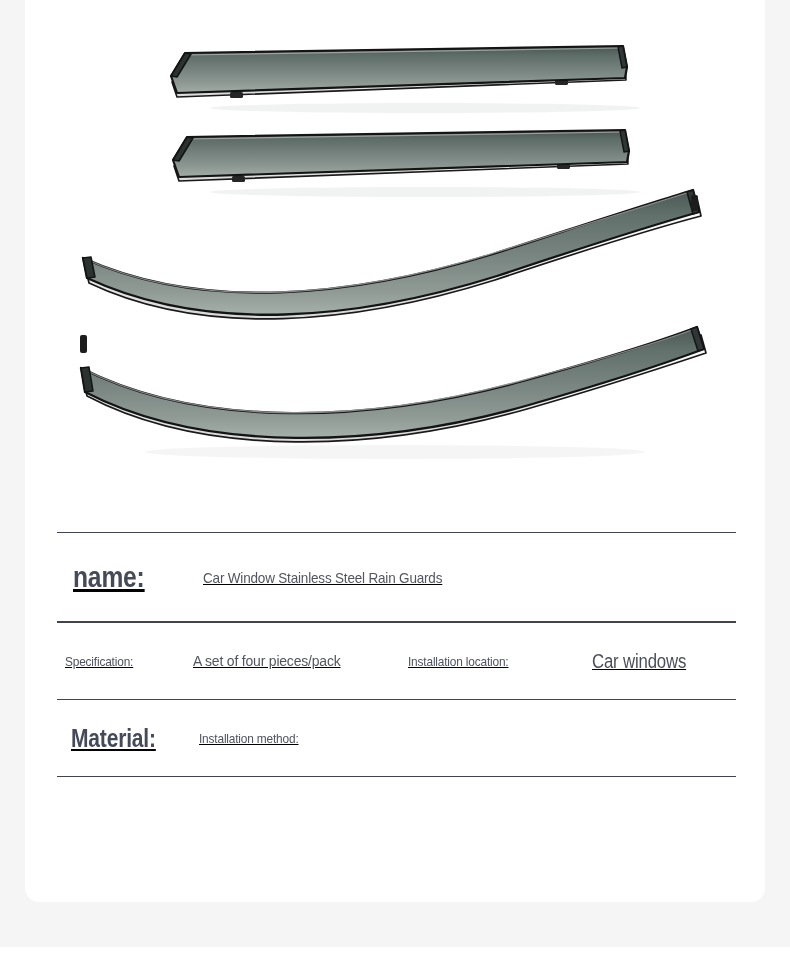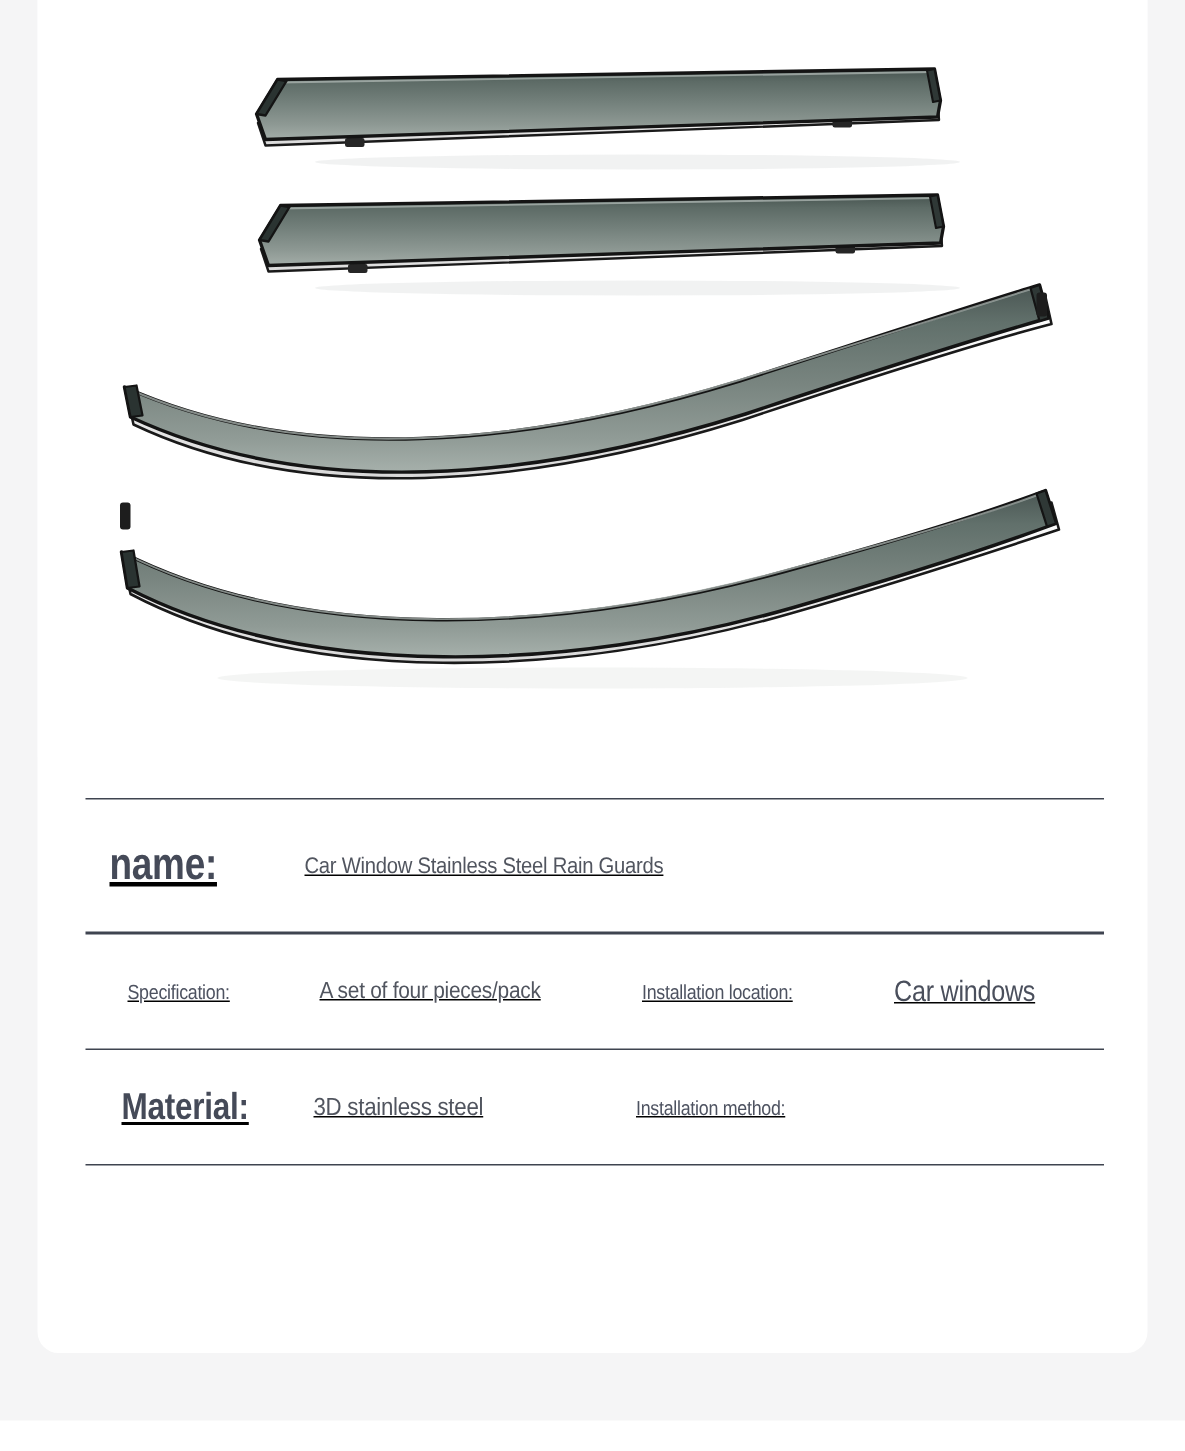--- a/index.html
+++ b/index.html
@@ -129,24 +129,24 @@
     flex: 1;
     font-size: 12.5px;
     line-height: 1.45;
     text-align: center;
     padding: 0 32px 0 6px;
     transform: scaleX(0.93);
   }
 
   
   .row-spec { height: 76px; }
-  .row-spec .c1 { width: 128px; margin-left: 28px; }
+  .row-spec .c1 { width: 128px; margin-left: 8px; }
   .row-spec .c2 { width: 215px; }
   .row-spec .c3 { width: 168px; }
-  .row-spec .c4 { flex: 1; }
+  .row-spec .c4 { flex: 1; margin-left: 16px; }
   .row-spec .c1 .lbl,
   .row-spec .c3 .lbl {
     font-size: 13.5px;
     font-weight: normal;
     color: #4d5260;
     transform: scaleX(0.88);
     transform-origin: left center;
   }
   .row-spec .c2 .val {
     font-size: 15.5px;
@@ -155,21 +155,21 @@
   }
   .row-spec .c4 .val {
     font-size: 19.5px;
     color: #4a4f5c;
     transform: scaleX(0.86);
     transform-origin: left center;
   }
 
   
   .row-mat { height: 76px; }
-  .row-mat .c1 { width: 128px; margin-left: 24px; align-items: flex-end; }
+  .row-mat .c1 { width: 128px; margin-left: 14px; align-items: flex-end; }
   .row-mat .c2 { width: 215px; }
   .row-mat .c3 { width: 168px; }
   .row-mat .c4 { flex: 1; }
   .row-mat .c1 .lbl {
     font-size: 25px;
     font-weight: bold;
     color: #454a58;
     transform: scaleX(0.84);
     transform-origin: left center;
   }
@@ -318,23 +318,20 @@
           <span class="val">Car windows</span>
         </span>
       </div>
 
       <div class="divider"></div>
 
       <div class="spec-row row-mat">
         <span class="cell c1">
           <span class="lbl">Material:</span>
         </span>
-        <span class="cell c2">
-          <span class="val">3D stainless steel</span>
-        </span>
         <span class="cell c3">
           <span class="lbl">Installation method:</span>
         </span>
       </div>
 
       <div class="divider"></div>
 
     </div>
 
   </div>

